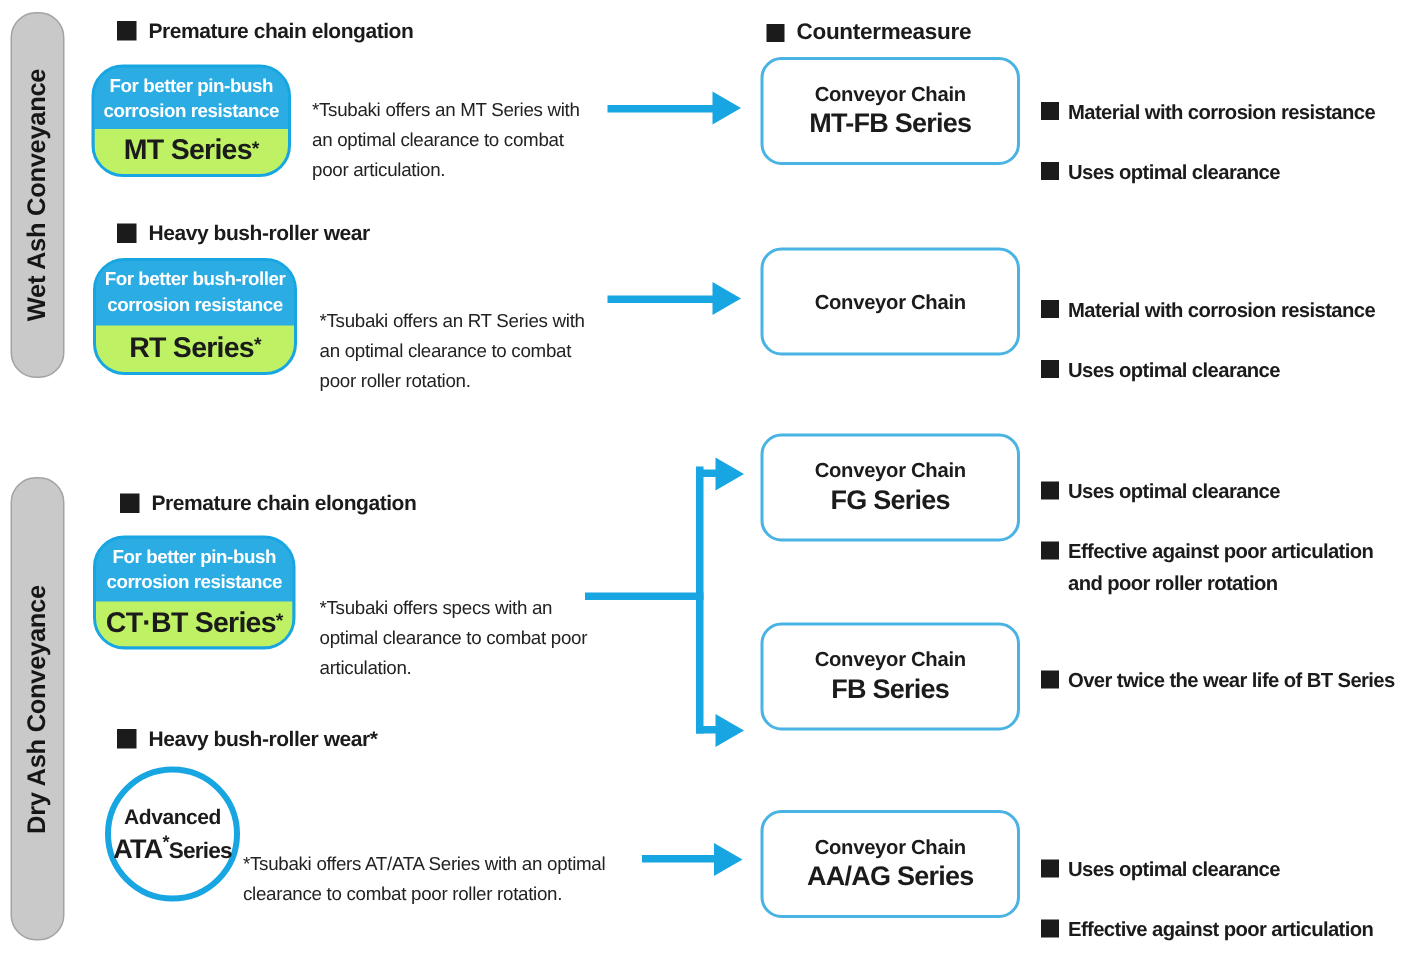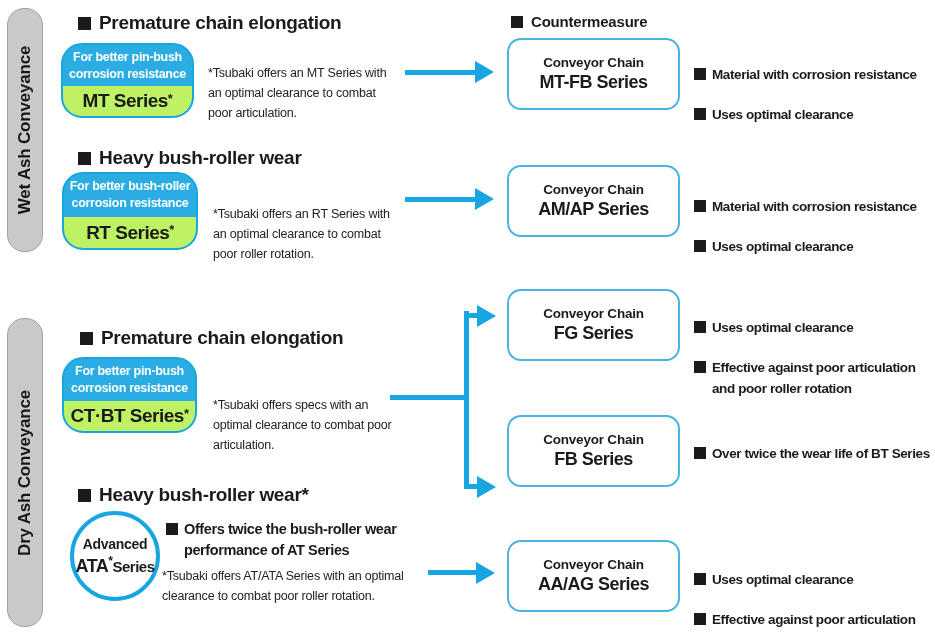--- a/index.html
+++ b/index.html
@@ -7,21 +7,21 @@
   body { font-family: "Liberation Sans", "DejaVu Sans", sans-serif; color: #1b1b1b; }
   .canvas { position: relative; width: 935px; height: 635px; background: #ffffff; overflow: hidden; }
 
   
   .vbar { position: absolute; width: 36px; background: #c9c9c9; border: 1px solid #a3a3a3; border-radius: 17px; }
   .vtext { position: absolute; left: 50%; top: 50%; transform: translate(-50%,-50%) rotate(-90deg);
            white-space: nowrap; font-weight: bold; font-size: 17px; letter-spacing: -0.2px; color: #161616; }
 
   
   .heading { position: absolute; display: flex; align-items: center; gap: 8px; font-weight: bold; white-space: nowrap; }
-  .h-lg { font-size: 19px; letter-spacing: -0.3px; padding-left: 16px; }
+  .h-lg { font-size: 14px; letter-spacing: -0.3px; padding-left: 16px; }
   .h-md { font-size: 15px; letter-spacing: -0.2px; }
   .hsq { flex: none; background: #1b1b1b; }
   .h-lg .hsq { width: 13px; height: 13px; }
   .h-md .hsq { width: 12px; height: 12px; }
 
   
   .tag { position: absolute; border: 2px solid #18a6e2; border-radius: 21px; background: #2bace3;
          overflow: hidden; display: flex; flex-direction: column; }
   .tag-head { height: 41px; background: #2bace3; color: #ffffff; font-weight: bold; font-size: 12.5px;
               letter-spacing: -0.3px; line-height: 17px; text-align: center; padding-top: 4px; white-space: pre-line; }
@@ -117,27 +117,20 @@
     </div>
   </div>
 
   <div class="ata-circle" style="left:70px; top:511px;">
     <div class="ata-line1">Advanced</div>
     <div class="ata-line2">
       <span>ATA</span><sup>*</sup><span class="ata-small">Series</span>
     </div>
   </div>
 
-  <div class="blist" style="left:166px; top:519px;">
-    <div class="bitem">
-      <span class="bsq"></span>
-      <span class="btext b-lg">Offers twice the bush-roller wear
-performance of AT Series</span>
-    </div>
-  </div>
 
   <div class="note" style="left:208px; top:63px;">*Tsubaki offers an MT Series with
 an optimal clearance to combat
 poor articulation.</div>
   <div class="note" style="left:213px; top:204px;">*Tsubaki offers an RT Series with
 an optimal clearance to combat
 poor roller rotation.</div>
   <div class="note" style="left:213px; top:395px;">*Tsubaki offers specs with an
 optimal clearance to combat poor
 articulation.</div>
@@ -159,21 +152,20 @@
 
   <div class="hl" style="left:428px; top:570px; width:49px;"></div>
   <div class="ah" style="left:476px; top:562px;"></div>
 
   <div class="cbox" style="left:507px; top:38px;">
     <div class="cbox-cat">Conveyor Chain</div>
     <div class="cbox-series">MT-FB Series</div>
   </div>
   <div class="cbox" style="left:507px; top:165px;">
     <div class="cbox-cat">Conveyor Chain</div>
-    <div class="cbox-series">AM/AP Series</div>
   </div>
   <div class="cbox" style="left:507px; top:289px;">
     <div class="cbox-cat">Conveyor Chain</div>
     <div class="cbox-series">FG Series</div>
   </div>
   <div class="cbox" style="left:507px; top:415px;">
     <div class="cbox-cat">Conveyor Chain</div>
     <div class="cbox-series">FB Series</div>
   </div>
   <div class="cbox" style="left:507px; top:540px;">

